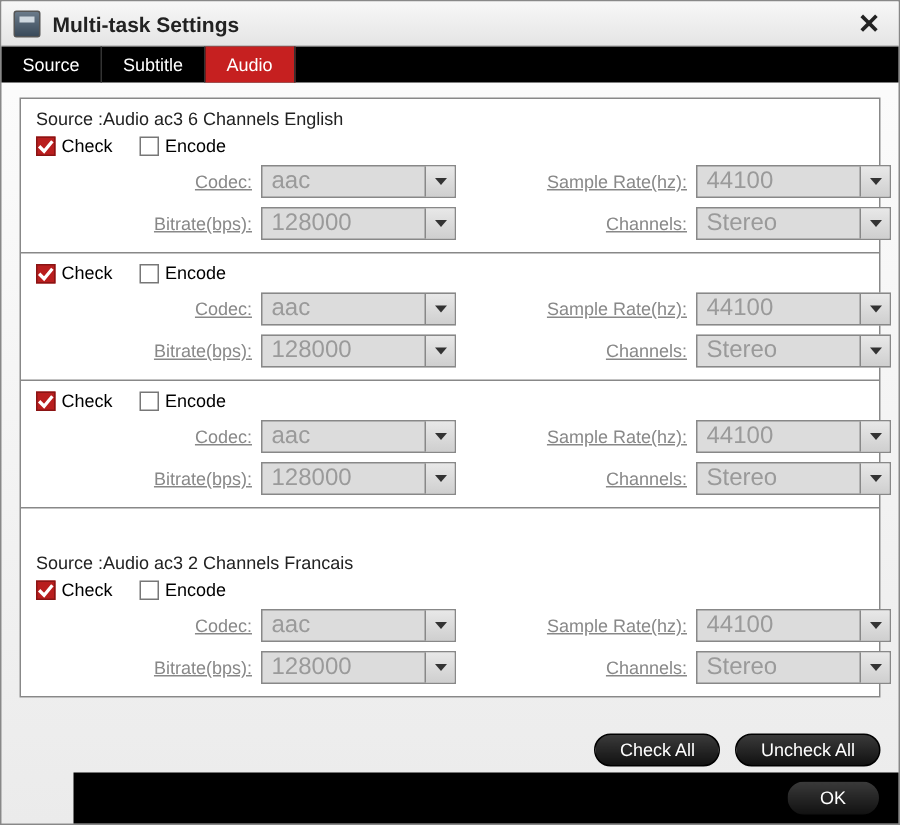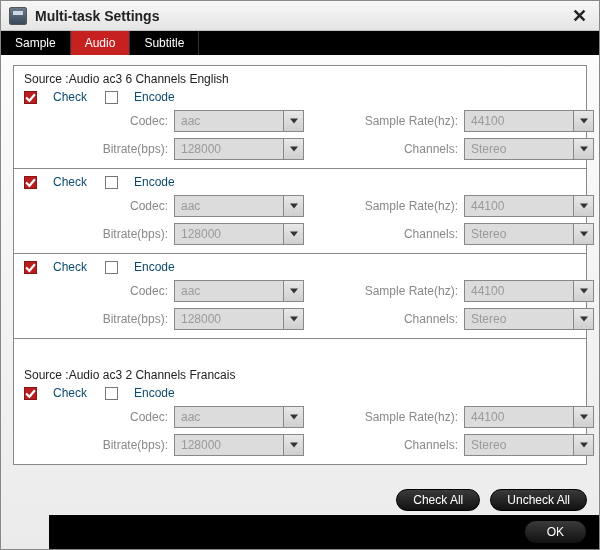--- a/index.html
+++ b/index.html
@@ -17,30 +17,30 @@
 .tab { color: #fff; font-size: 12px; padding: 0 14px; display: flex; align-items: center; cursor: pointer; border-right: 1px solid #333; }
 .tab.active { background: #c62020; }
 
 .content { flex: 1; padding: 10px 12px 6px 12px; overflow: hidden; }
 .panel { border: 1px solid #888; background: #fff; }
 
 .source-block { border-bottom: 1px solid #888; padding: 6px 10px 8px 10px; }
 .source-block:last-child { border-bottom: none; margin-top: 23px; }
 .source-title { font-size: 12px; color: #222; margin-bottom: 4px; }
 .check-row { display: flex; gap: 18px; margin-bottom: 6px; }
-.chk { display: flex; align-items: center; gap: 16px; font-size: 12px; color: #0c4a6e; }
+.chk { display: flex; align-items: center; gap: 4px; font-size: 12px; color: #000000; }
 .chk-box { width: 13px; height: 13px; border: 1px solid #777; background: #fff; display: inline-flex; align-items: center; justify-content: center; cursor: pointer; }
 .chk-box.checked { background: #b91e1e; border-color: #8a1414; }
 .chk-box.checked svg { display: block; }
 .chk-box svg { display: none; }
 
 .field-grid { display: grid; grid-template-columns: 150px 130px 160px 130px; row-gap: 6px; align-items: center; }
-.fld-label { font-size: 12px; color: #888; text-align: right; padding-right: 6px; }
+.fld-label { font-size: 12px; color: #888; text-align: right; padding-right: 6px; text-decoration: underline; }
 .combo { height: 22px; border: 1px solid #888; background: #dcdcdc; display: flex; align-items: center; position: relative; }
-.combo .combo-val { flex: 1; padding: 0 6px; font-size: 12px; color: #9a9a9a; }
+.combo .combo-val { flex: 1; padding: 0 6px; font-size: 16px; color: #9a9a9a; }
 .combo .combo-btn { width: 20px; height: 100%; border-left: 1px solid #888; background: linear-gradient(#e8e8e8,#cfcfcf); display: flex; align-items: center; justify-content: center; }
 .combo .combo-btn svg { width: 8px; height: 6px; }
 
 .check-buttons { display: flex; justify-content: flex-end; gap: 10px; padding: 8px 12px 4px 12px; }
 .pill-btn { background: linear-gradient(#3a3a3a,#111); color: #fff; font-size: 12px; border: 1px solid #000; border-radius: 11px; padding: 3px 16px; cursor: pointer; }
 
 .footer { height: 34px; background: #000; display: flex; align-items: center; justify-content: flex-end; gap: 10px; padding: 0 12px; margin-left: 48px; }
 .footer .pill-btn { border-radius: 12px; padding: 4px 22px; }
 </style>
 </head>
@@ -48,23 +48,23 @@
 
 <div class="window">
 
   <div class="titlebar">
     <div class="app-icon"></div>
     <div class="title">Multi-task Settings</div>
     <div class="close">✕</div>
   </div>
 
   <div class="tabbar">
-    <div class="tab">Sample</div>
+    <div class="tab">Source</div>
+    <div class="tab">Subtitle</div>
     <div class="tab active">Audio</div>
-    <div class="tab">Subtitle</div>
   </div>
 
   <div class="content">
     <div class="panel">
 
       <div class="source-block">
         <div class="source-title">Source :Audio  ac3  6 Channels  English</div>
         <div class="check-row">
           <label class="chk">
             <span class="chk-box checked">

